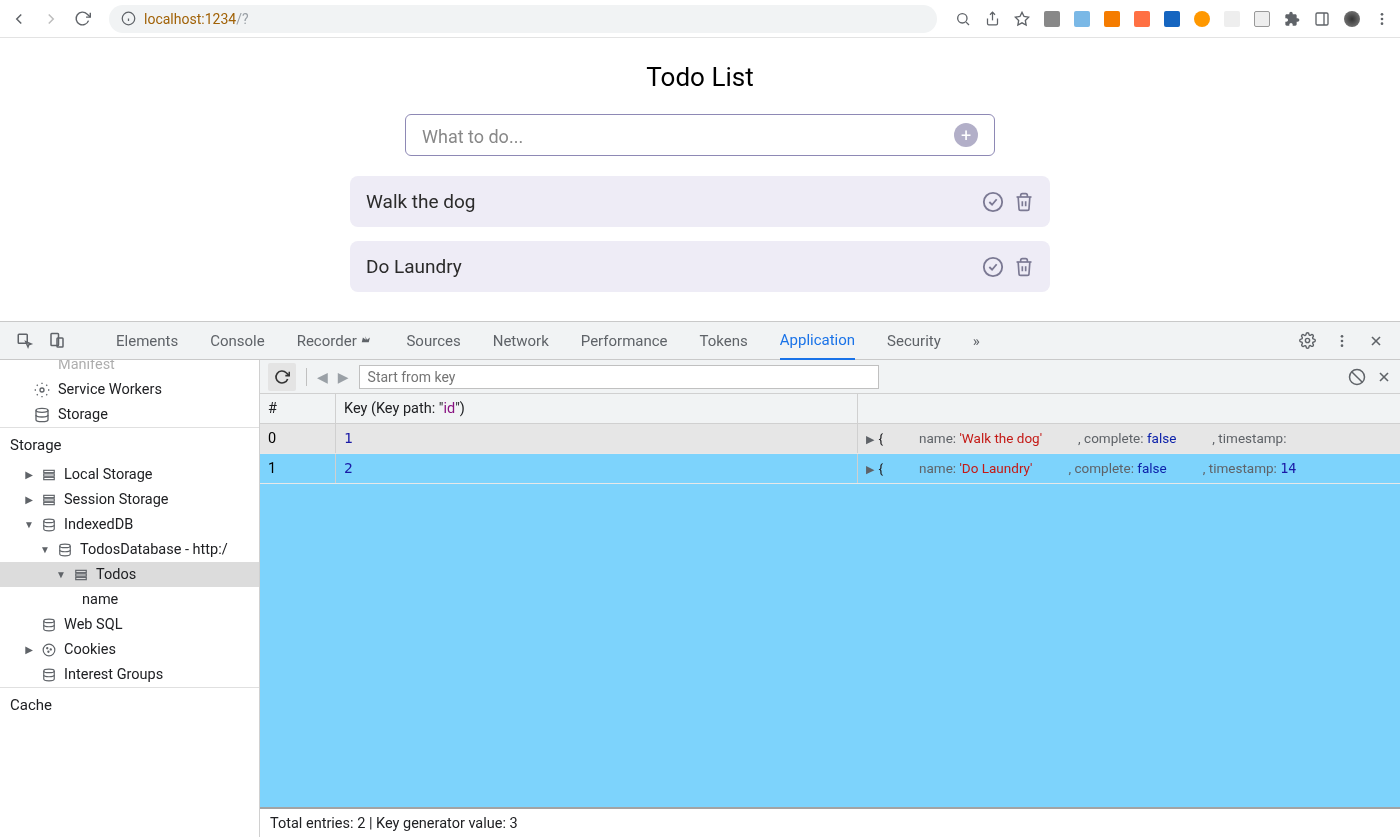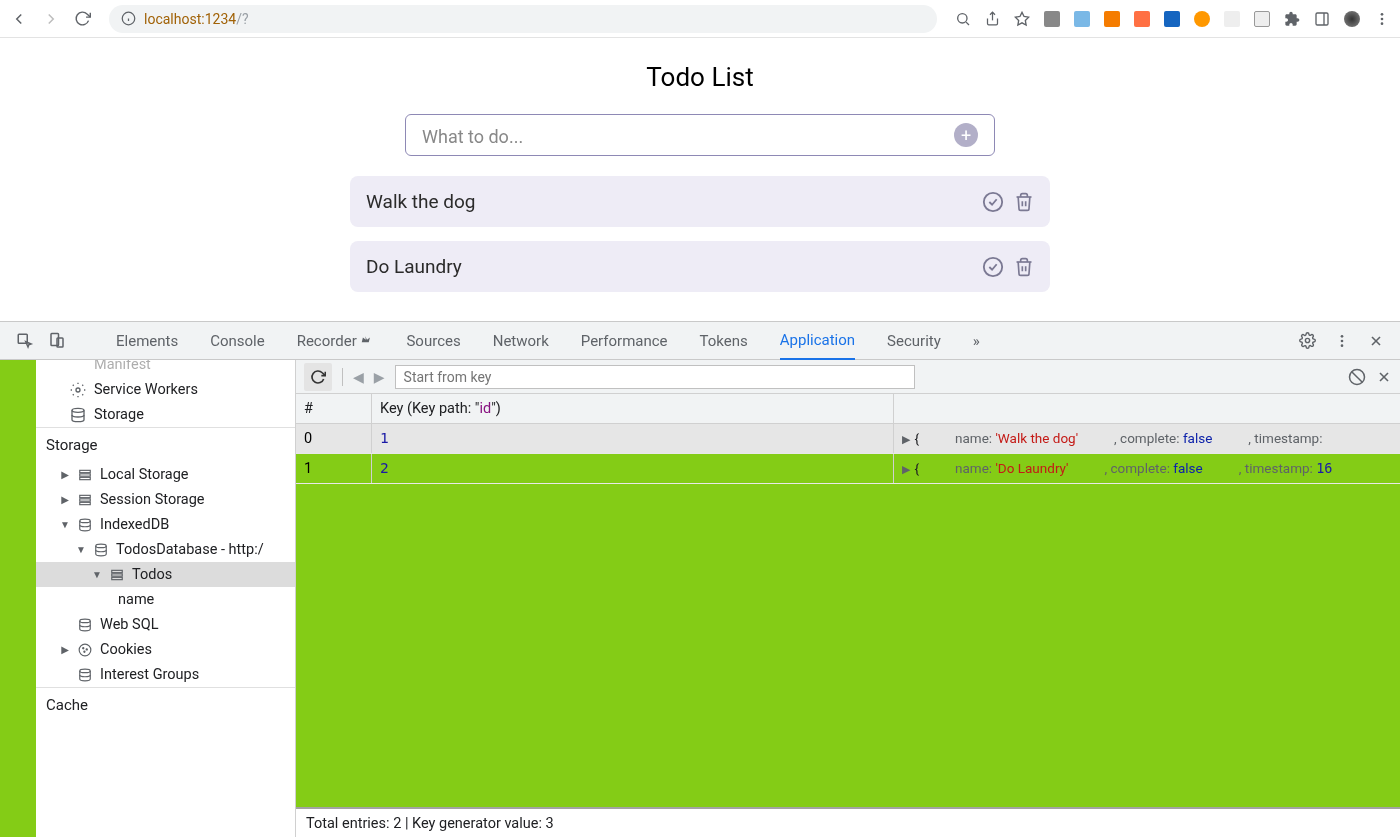--- a/index.html
+++ b/index.html
@@ -29,21 +29,21 @@
 .todo-actions svg { cursor: pointer; }
 
 
 .devtools { height: 516px; border-top: 1px solid #c9c9c9; display: flex; flex-direction: column; background: #f1f3f4; }
 .dt-tabs { height: 38px; border-bottom: 1px solid #c9c9c9; display: flex; align-items: center; padding: 0 16px; gap: 32px; font-size: 15px; color: #5f6368; background: #f1f3f4; }
 .dt-tabs .left-icons { display: flex; gap: 14px; margin-right: 18px; }
 .dt-tab { cursor: pointer; padding: 9px 0; }
 .dt-tab.active { color: #1a73e8; border-bottom: 2px solid #1a73e8; }
 .dt-tabs .right-icons { margin-left: auto; display: flex; gap: 18px; align-items: center; }
 
-.dt-body { flex: 1; display: flex; background: #84cc16; overflow: hidden; padding-left: 36px; }
+.dt-body { flex: 1; display: flex; background: #7dd3fc; overflow: hidden; }
 
 
 .dt-sidebar { width: 260px; border-right: 1px solid #d0d0d0; background: #fff; font-size: 14.5px; color: #202124; overflow: hidden; }
 .dt-sidebar .row { display: flex; align-items: center; gap: 8px; padding: 4px 10px 4px 34px; cursor: pointer; white-space: nowrap; }
 .dt-sidebar .row.cut { padding-left: 58px; color: #333; margin-top: -8px; }
 .dt-sidebar .hdr { padding: 8px 10px; border-top: 1px solid #e0e0e0; font-size: 15px; }
 .dt-sidebar .tree-arrow { width: 10px; display: inline-block; text-align: center; font-size: 10px; color: #5f6368; }
 .dt-sidebar .selected { background: #dcdcdc; }
 .dt-sidebar .indent1 { padding-left: 24px; }
 .dt-sidebar .indent2 { padding-left: 40px; }
@@ -389,20 +389,20 @@
       </div>
 
       <div class="dt-row sel">
         <div class="dt-col-idx">0</div>
         <div class="dt-col-key"><span class="num">1</span></div>
         <div class="dt-col-val val-obj"><span class="arrow">▶</span><span class="brace">{</span><span class="prop">name: </span><span class="str">'<span>Walk the dog</span>'</span><span class="prop">, complete: </span><span class="bool">false</span><span class="prop">, <span>timestamp:</span></span></div>
       </div>
       <div class="dt-row">
         <div class="dt-col-idx">1</div>
         <div class="dt-col-key"><span class="num">2</span></div>
-        <div class="dt-col-val val-obj"><span class="arrow">▶</span><span class="brace">{</span><span class="prop">name: </span><span class="str">'<span>Do Laundry</span>'</span><span class="prop">, complete: </span><span class="bool">false</span><span class="prop">, <span>timestamp:</span> </span><span class="num">16</span></div>
+        <div class="dt-col-val val-obj"><span class="arrow">▶</span><span class="brace">{</span><span class="prop">name: </span><span class="str">'<span>Do Laundry</span>'</span><span class="prop">, complete: </span><span class="bool">false</span><span class="prop">, <span>timestamp:</span> </span><span class="num">14</span></div>
       </div>
 
       <div style="flex:1"></div>
       <div class="dt-status">Total entries: 2 | Key generator value: 3</div>
     </div>
   </div>
 </div>
 
 </body></html>

